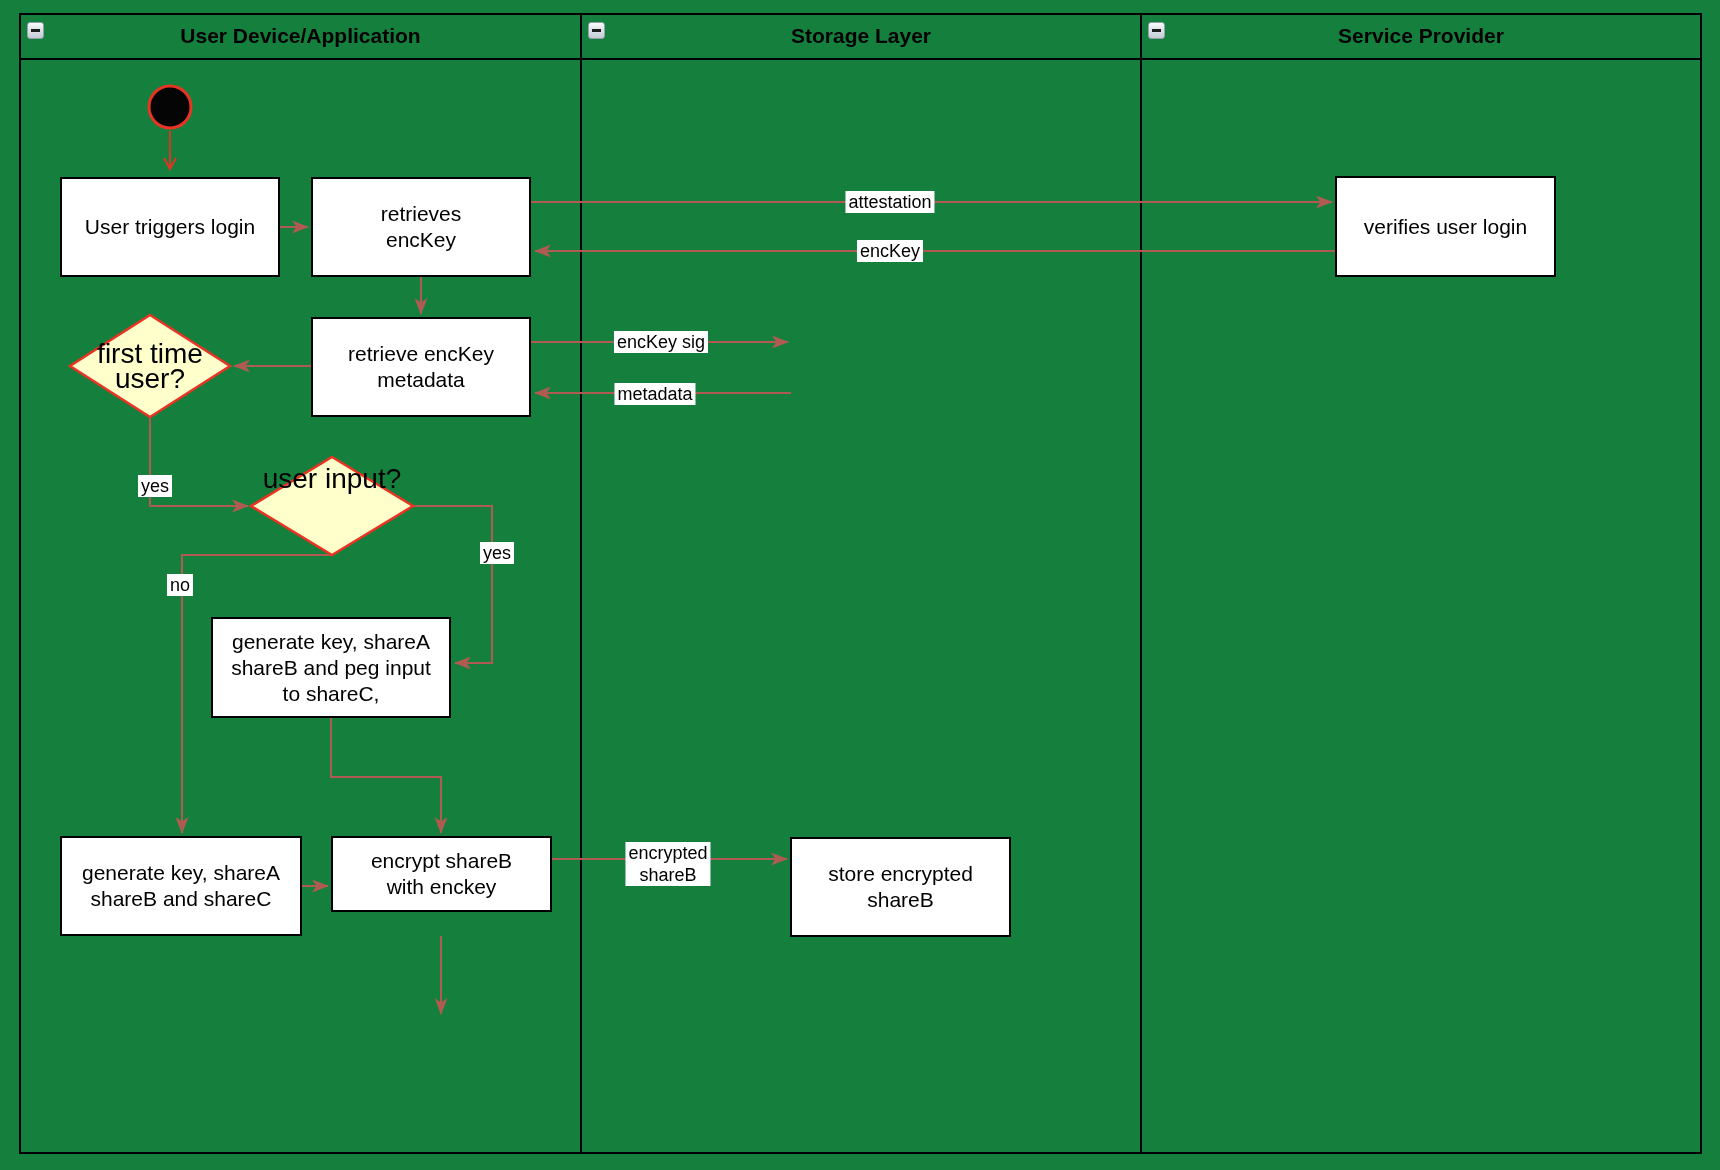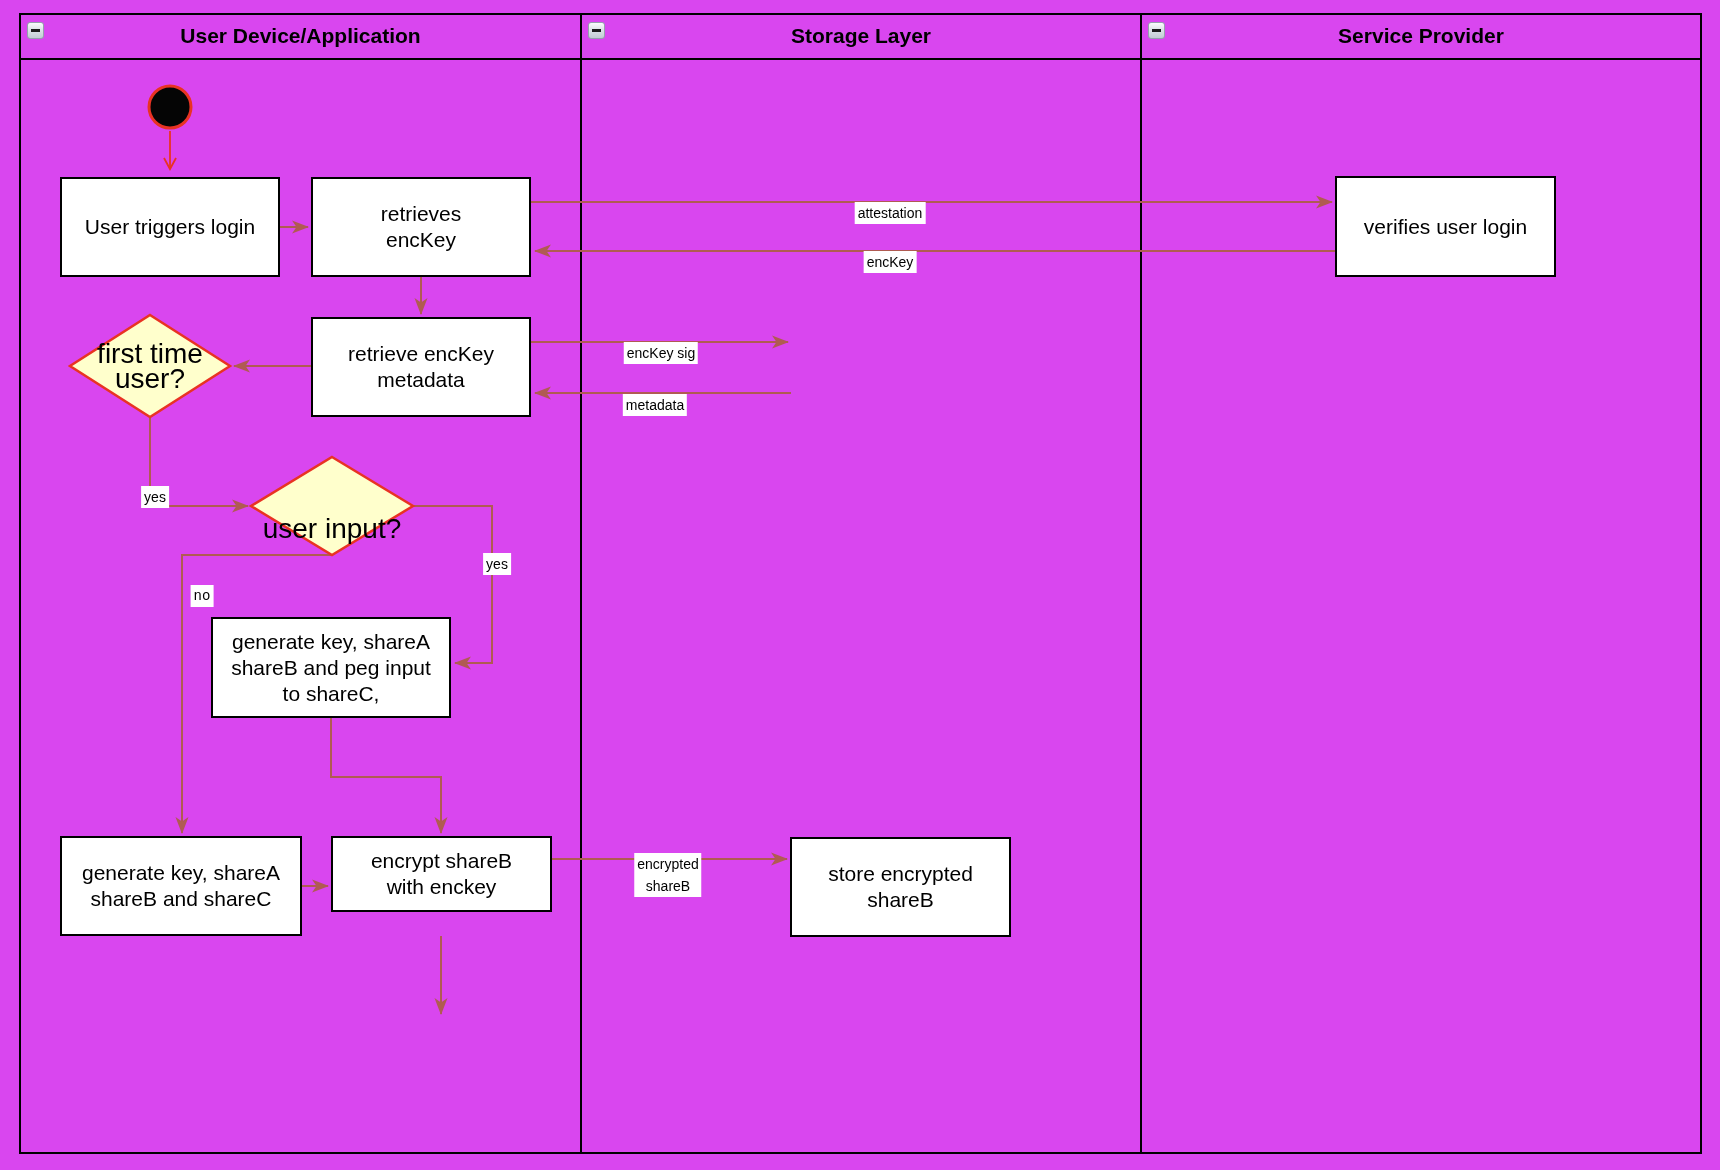--- a/index.html
+++ b/index.html
@@ -1,17 +1,17 @@
 <!DOCTYPE html>
 <html style="--edge: #b05b52; --start: #e93323; --decision-fill: #ffffcc; --decision-stroke: #e93323; --shape-stroke: #000000; --lane-border: #000000;"><head>
 <meta charset="utf-8">
 <style>
   html,body{margin:0;padding:0;background:#ffffff;}
   .canvas{
-    position:relative;width:1720px;height:1170px;background:#d946ef;
+    position:relative;width:1720px;height:1170px;background:#15803d;
     font-family:"Liberation Sans", sans-serif;color:#000;overflow:hidden;
   }
   
   .pool{position:absolute;left:19px;top:13px;width:1683px;height:1141px;
     border:2px solid var(--lane-border);box-sizing:border-box;}
   .pool-header{position:absolute;left:19px;top:13px;width:1683px;height:45px;
     border-bottom:2px solid var(--lane-border);box-sizing:content-box;}
   .lane-divider{position:absolute;top:13px;width:2px;height:1139px;background:var(--lane-border);}
   .lane-title{position:absolute;top:13px;height:45px;line-height:45px;
     font-weight:bold;font-size:21px;text-align:center;}
@@ -29,22 +29,22 @@
   .diamond{fill:var(--decision-fill);stroke:var(--decision-stroke);stroke-width:2.5;}
   .start-circle{fill:#050505;stroke:var(--start);stroke-width:3;}
   
   .node{position:absolute;box-sizing:border-box;border:2px solid var(--shape-stroke);
     background:#fff;display:flex;align-items:center;justify-content:center;
     text-align:center;white-space:pre-line;font-size:21px;line-height:26px;z-index:2;}
   .node.nowrap{white-space:nowrap;overflow:visible;}
   .diamond-label{position:absolute;transform:translate(-50%,-50%);text-align:center;
     white-space:pre-line;font-size:28px;line-height:25px;z-index:2;}
   .elabel{position:absolute;transform:translate(-50%,-50%);background:#fff;
-    font-size:14px;line-height:22px;padding:0 3px;text-align:center;
-    white-space:pre-line;z-index:3;margin-top:11px;}
+    font-size:18px;line-height:22px;padding:0 3px;text-align:center;
+    white-space:pre-line;z-index:3;}
 </style>
 </head>
 <body>
 
 <div class="canvas">
 
   <div class="pool"></div>
   <div class="pool-header"></div>
   <div class="lane-divider" style="left:580px;"></div>
   <div class="lane-divider" style="left:1140px;"></div>
@@ -106,25 +106,25 @@
 to shareC,</div>
   <div class="node" style="left:60px;top:836px;width:242px;height:100px;">generate key, shareA
 shareB and shareC</div>
   <div class="node" style="left:331px;top:836px;width:221px;height:76px;">encrypt shareB
 with enckey</div>
   <div class="node" style="left:790px;top:837px;width:221px;height:100px;">store encrypted
 shareB</div>
 
   <div class="diamond-label" style="left:150px;top:366px;">first time
 user?</div>
-  <div class="diamond-label" style="left:332px;top:528px;">user input?</div>
+  <div class="diamond-label" style="left:332px;top:478px;">user input?</div>
 
   <div class="elabel" style="left:890px;top:202px;">attestation</div>
   <div class="elabel" style="left:890px;top:251px;">encKey</div>
   <div class="elabel" style="left:661px;top:342px;">encKey sig</div>
   <div class="elabel" style="left:655px;top:394px;">metadata</div>
   <div class="elabel" style="left:155px;top:486px;">yes</div>
-  <div class="elabel" style="left:202px;top:585px;font-family:Liberation Mono, monospace;">no</div>
+  <div class="elabel" style="left:180px;top:585px;">no</div>
   <div class="elabel" style="left:497px;top:553px;">yes</div>
   <div class="elabel" style="left:668px;top:864px;">encrypted
 shareB</div>
 
 </div>
 
 </body></html>

